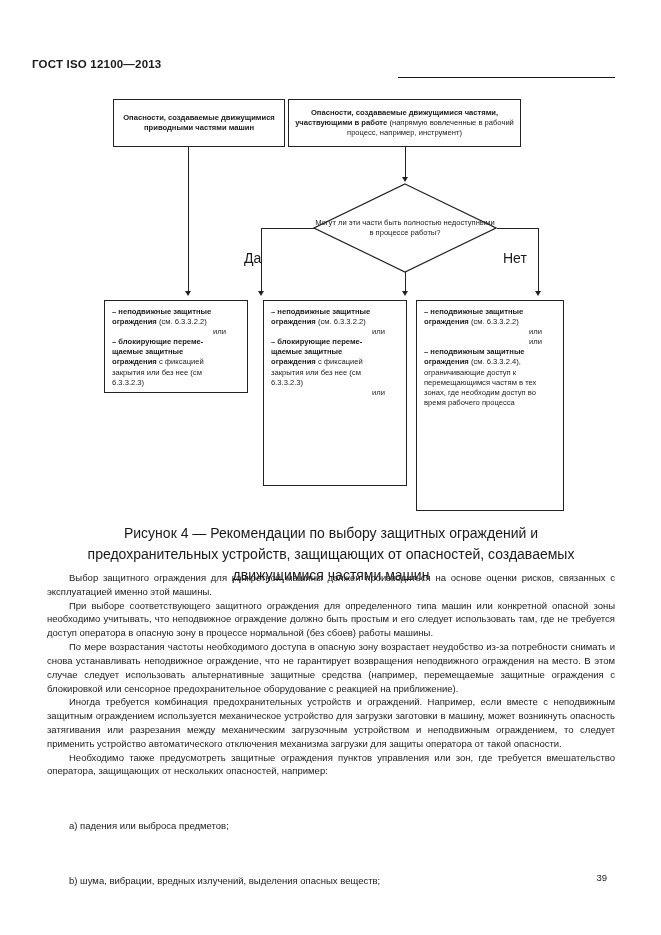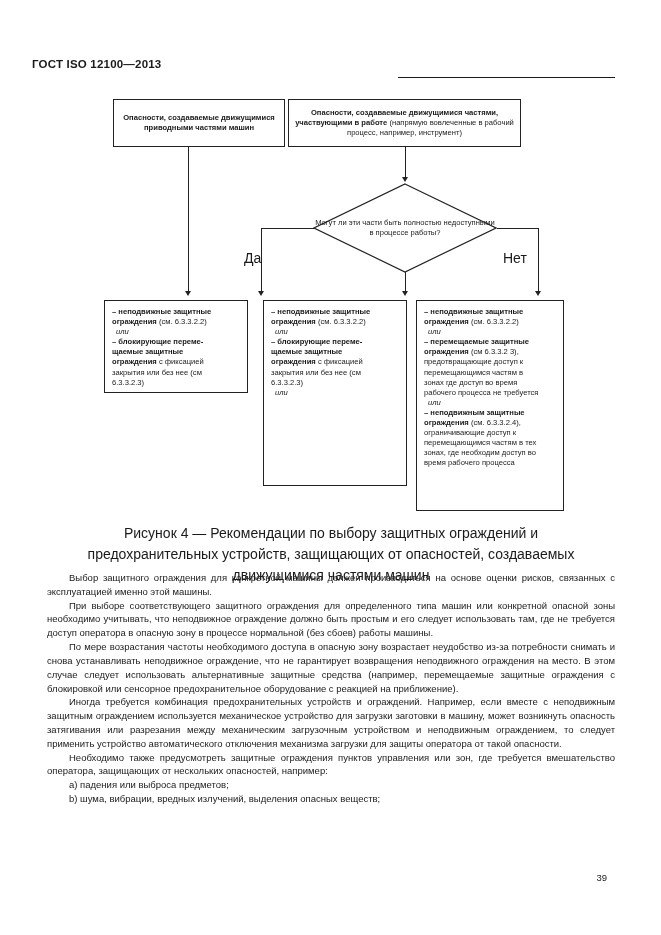--- a/index.html
+++ b/index.html
@@ -60,23 +60,22 @@
     text-align: center;
     padding: 4px 6px;
   }
   .node.list {
     padding: 6px 21px 5px 7px;
     text-align: left;
   }
   .node b { font-weight: bold; }
   .or-line {
     display: block;
-    text-align: left;
+    text-align: right;
     padding-left: 4px;
-    font-style: italic;
   }
 
   
   #box-driven-parts {
     left: 97px;  top: 99px;  width: 172px; height: 48px;
   }
   #box-working-parts {
     left: 272px; top: 99px;  width: 233px; height: 48px;
   }
 
@@ -141,21 +140,21 @@
     left: 47px;
     width: 568px;
     font-size: 9.5px;
     line-height: 1.455;
     text-align: justify;
   }
   .body-text p {
     margin: 0;
     text-indent: 22px;
   }
-  .body-text p.listitem { text-indent: 22px; }
+  .body-text p.listitem { text-indent: 22px; margin-top: 41px; }
 
   .page-number {
     position: absolute;
     top: 872px;
     left: 0;
     width: 607px;
     text-align: right;
     font-size: 9.5px;
   }
 </style>
@@ -224,23 +223,20 @@
       <b>– блокирующие переме-щаемые защитные ограждения</b><span> с фиксацией закрытия или без нее (см  6.3.3.2.3)</span>
     </div>
     <span class="or-line">или</span>
   </div>
 
   <div class="node list" id="box-result-no">
     <div>
       <b>– неподвижные защитные ограждения</b><span> (см. 6.3.3.2.2)</span>
     </div>
     <span class="or-line">или</span>
-    <div>
-      <b>– перемещаемые защитные ограждения</b><span> (см  6.3.3.2 3), предотвращающие доступ к перемещающимся частям в зонах  где доступ во время рабочего процесса не требуется</span>
-    </div>
     <span class="or-line">или</span>
     <div>
       <b>– неподвижным защитные ограждения</b><span> (см. 6.3.3.2.4), ограничивающие доступ к перемещающимся частям в тех зонах, где необходим доступ во время рабочего процесса</span>
     </div>
   </div>
 
 </div>
 
 <div class="caption">Рисунок 4 — Рекомендации по выбору защитных ограждений и предохранительных устройств, защищающих от опасностей, создаваемых движущимися частями машин</div>
 

